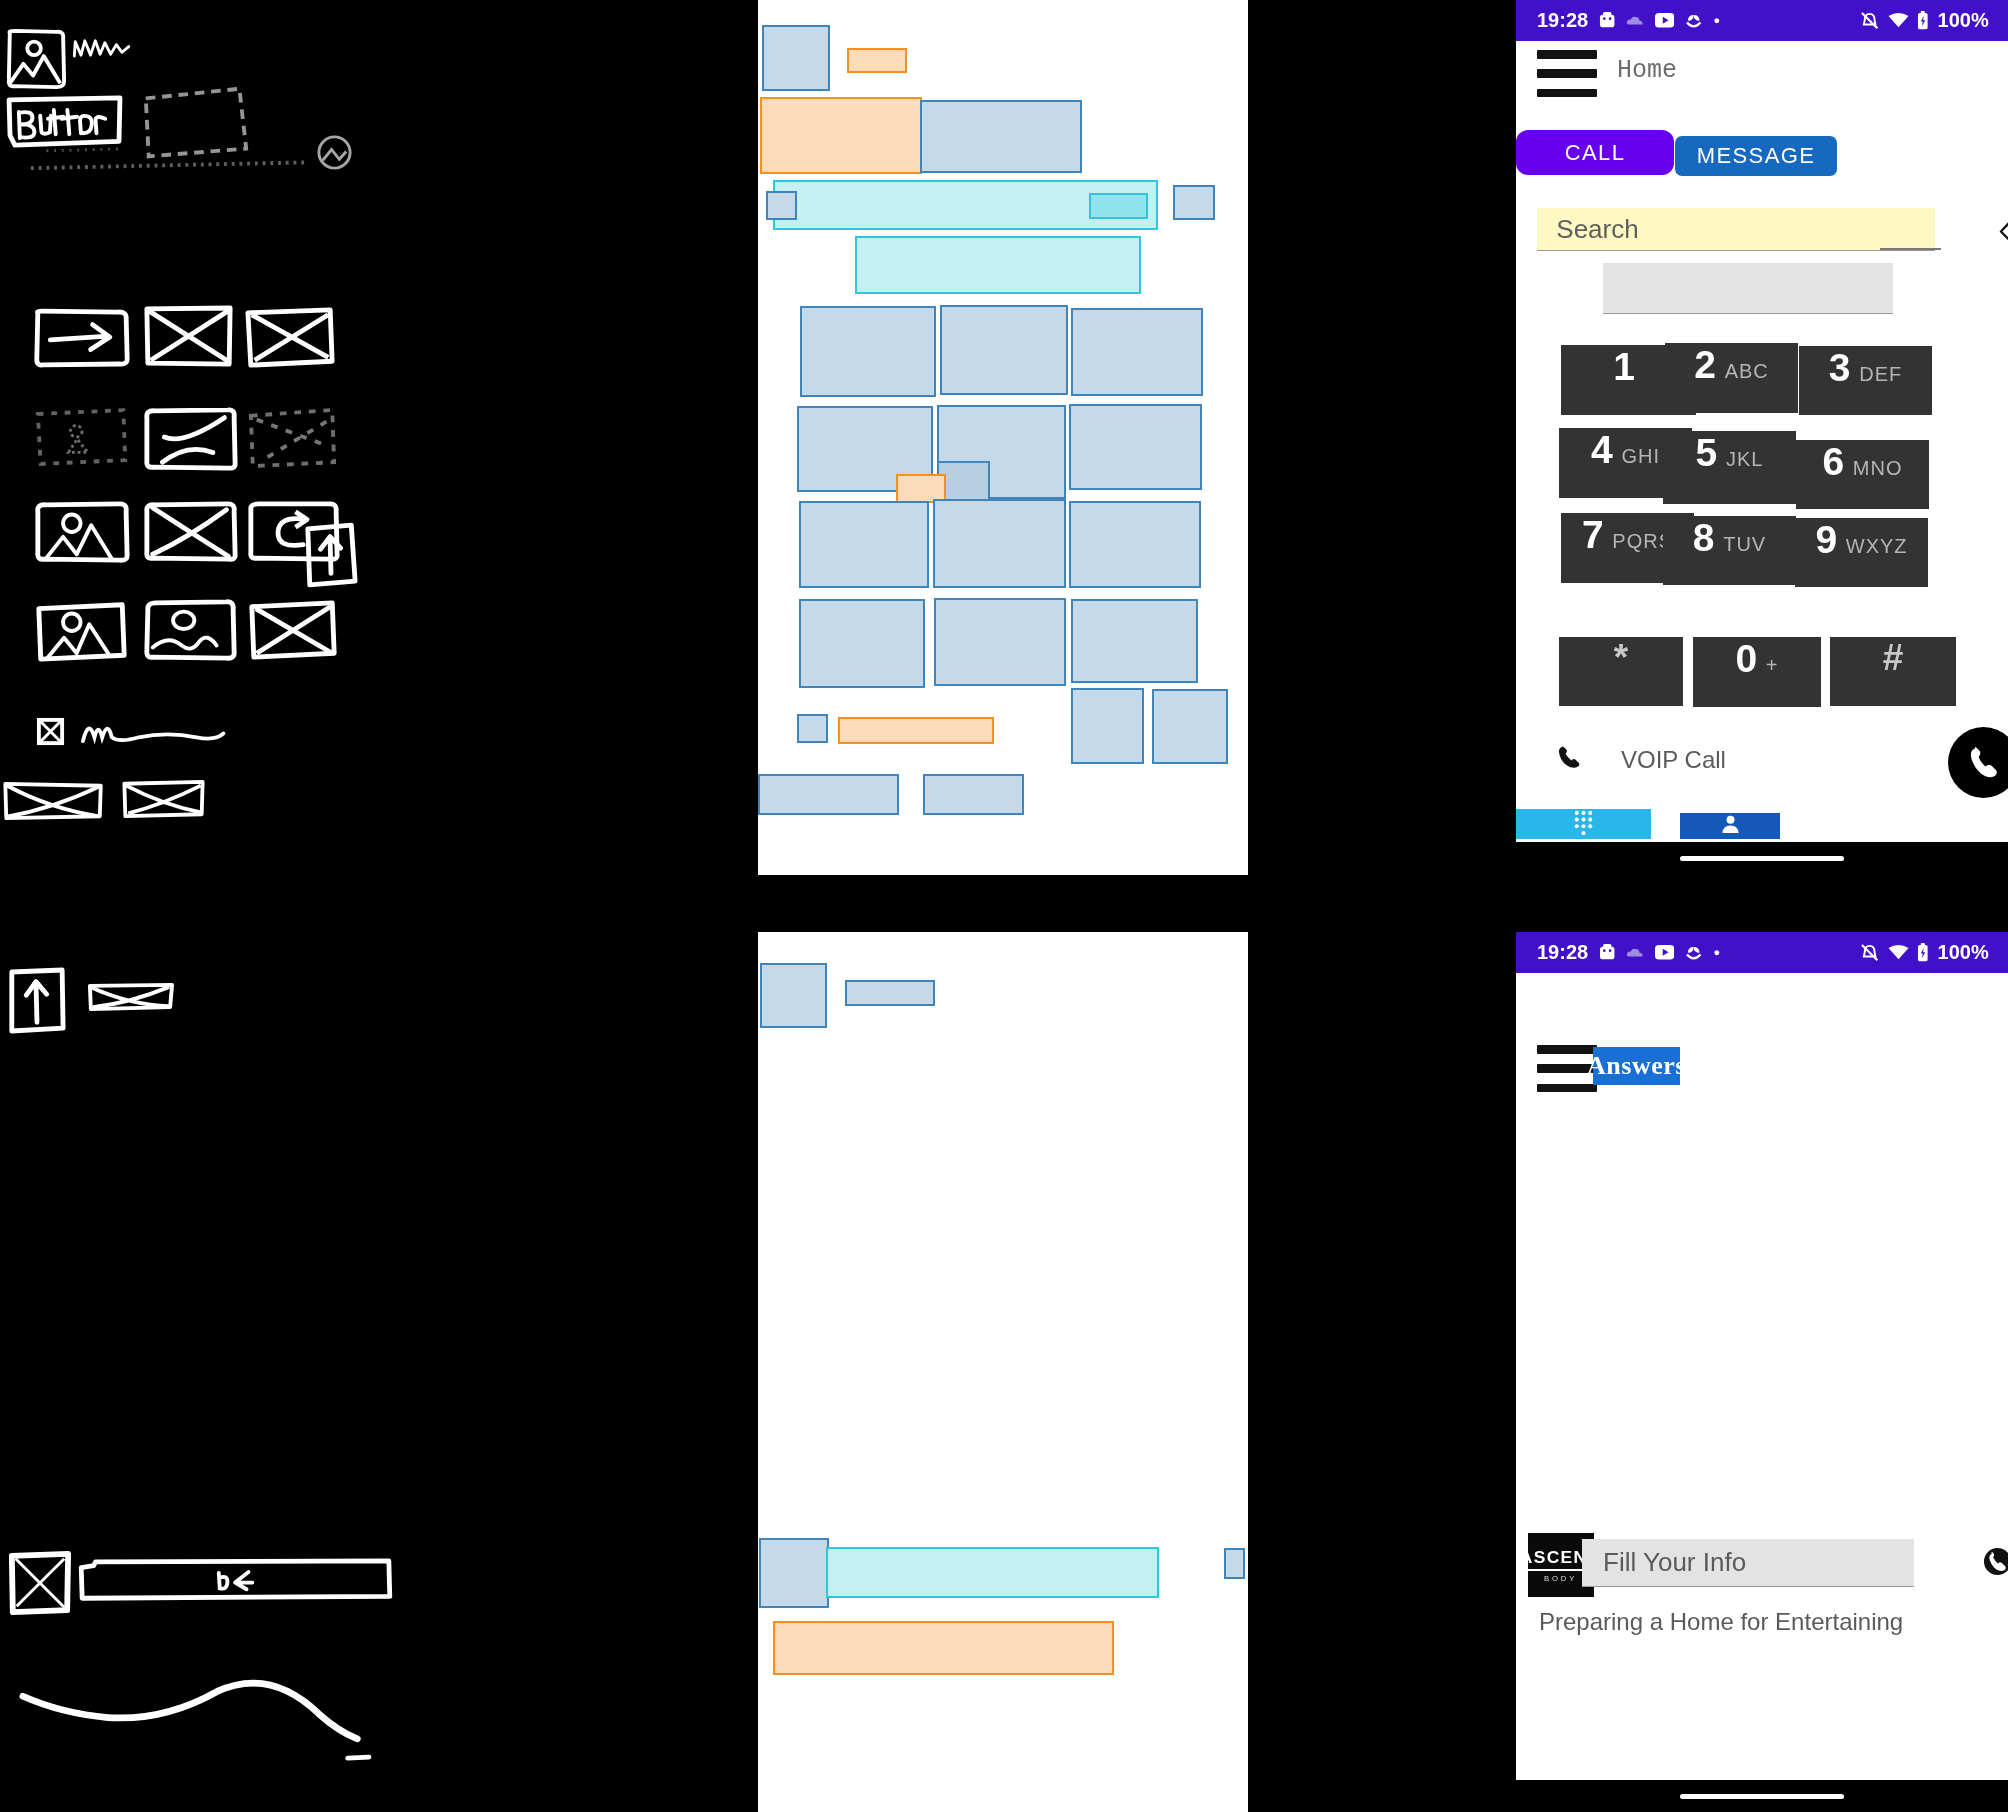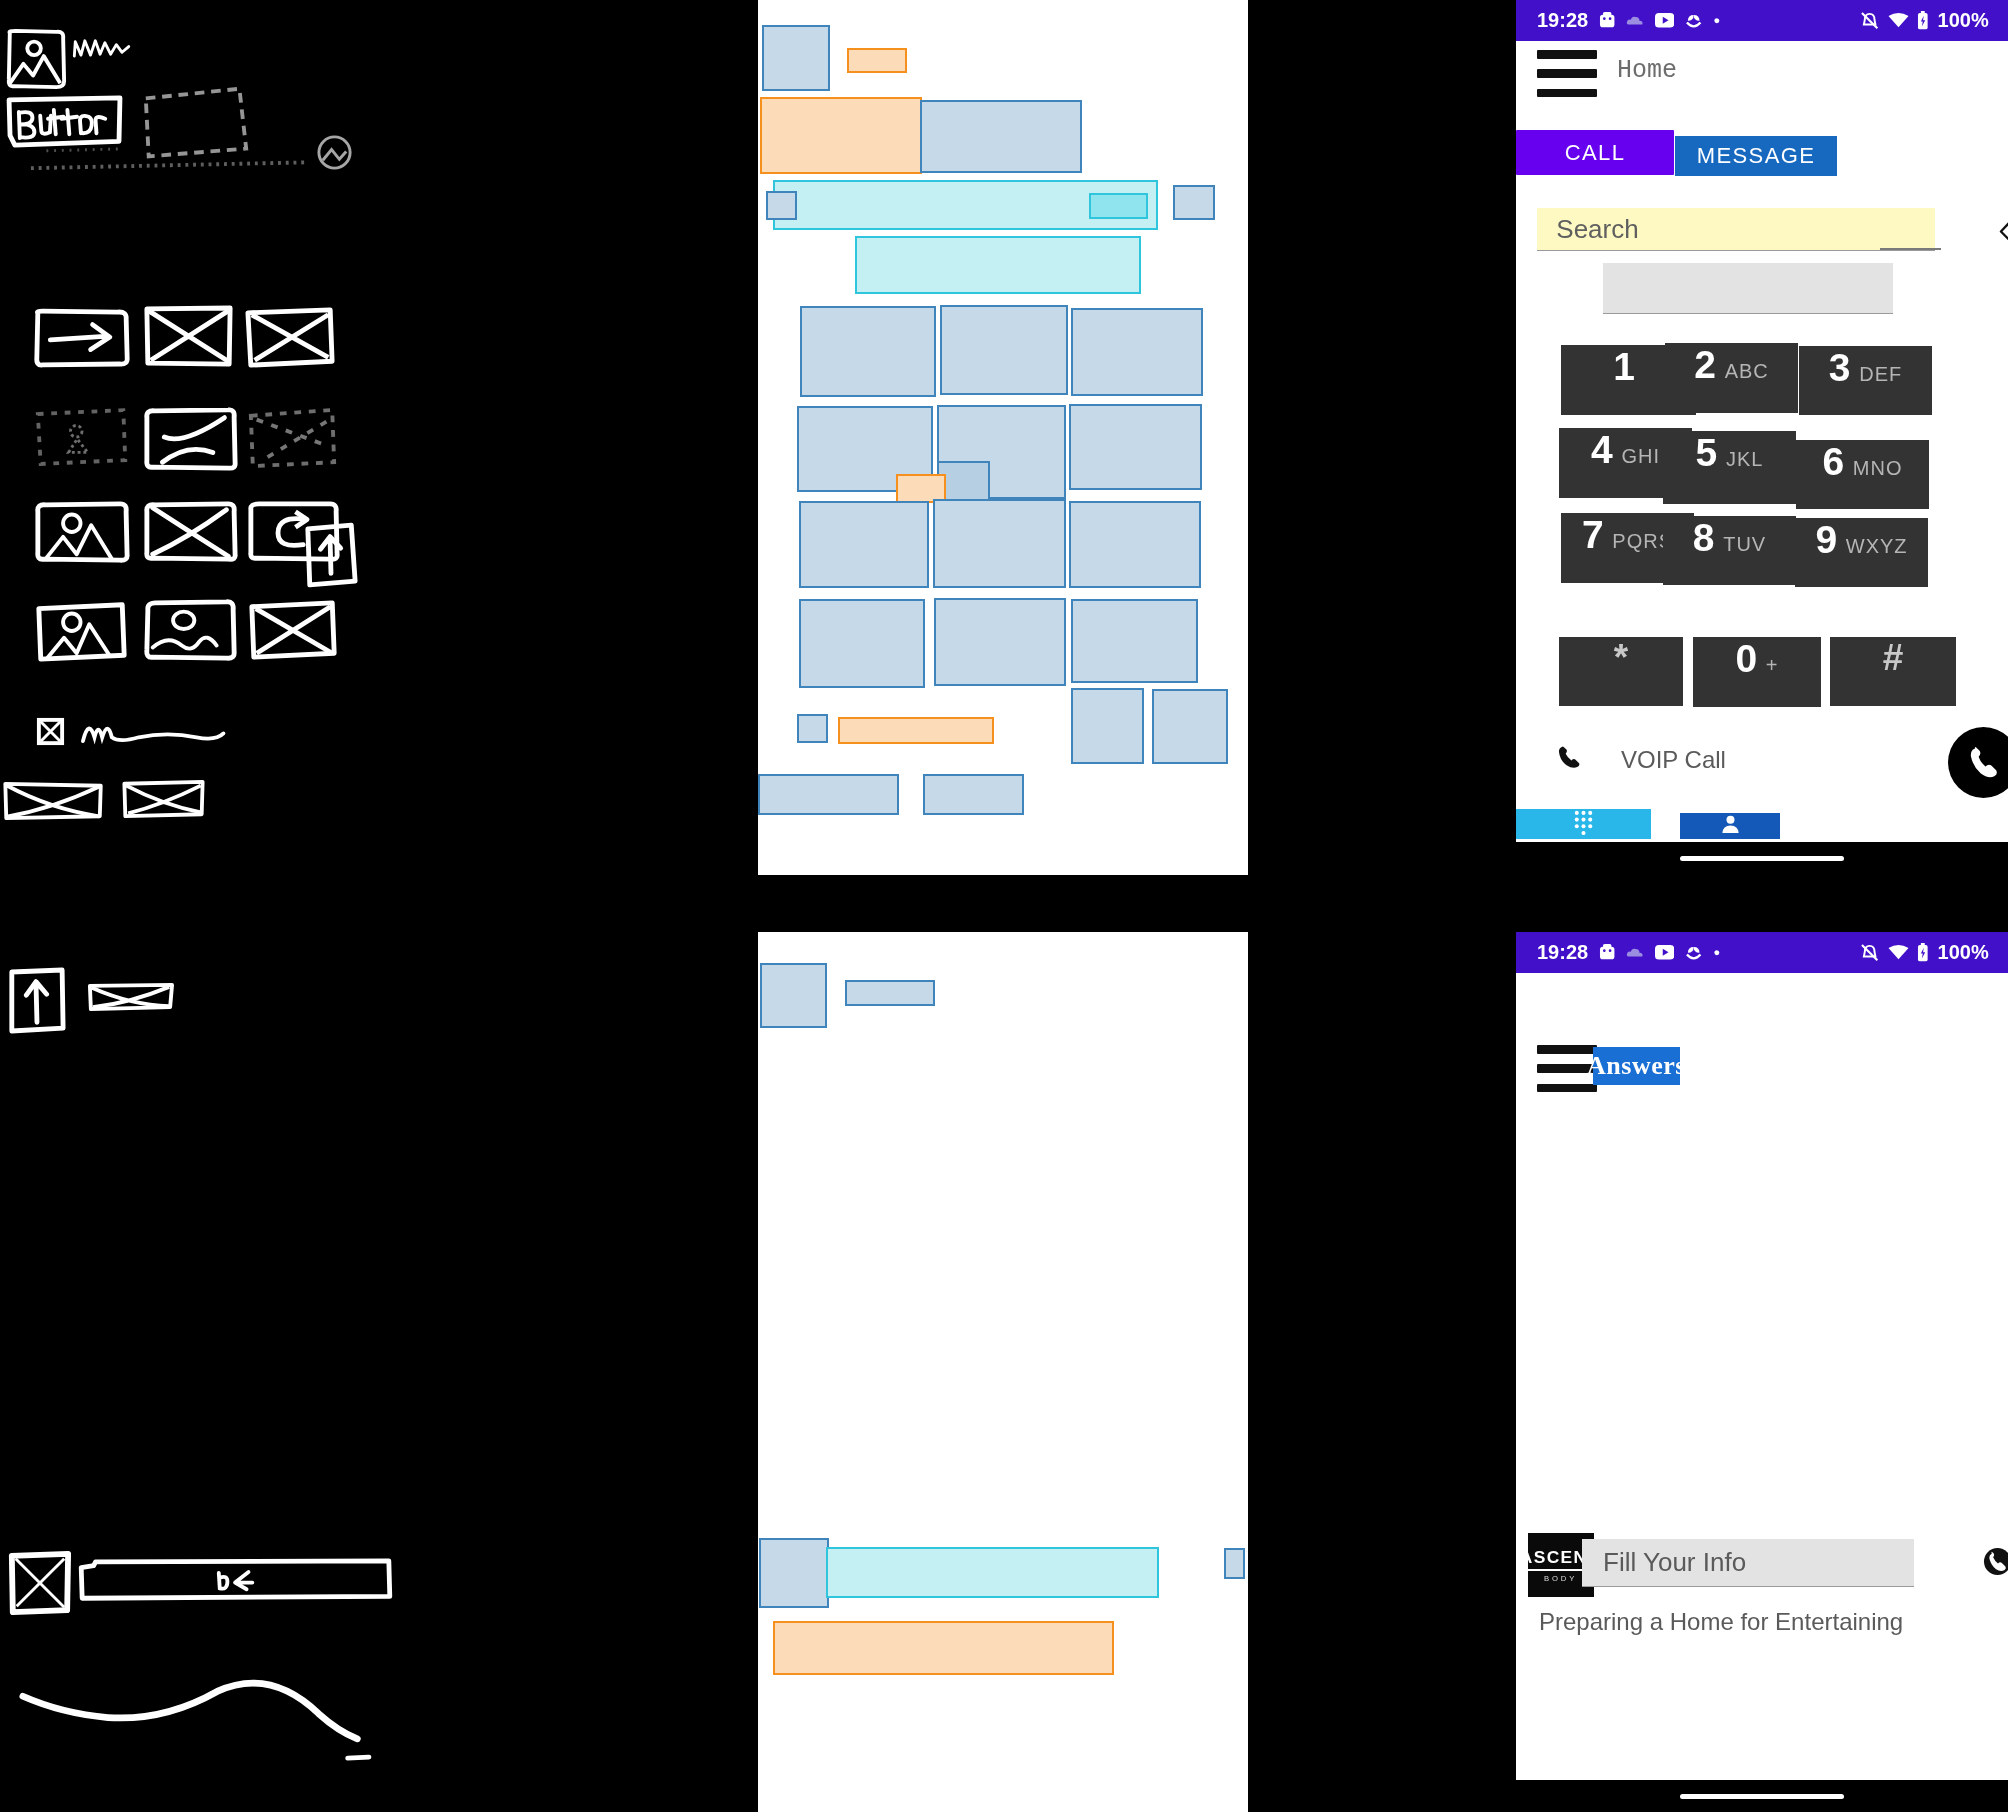--- a/index.html
+++ b/index.html
@@ -45,21 +45,21 @@
   .navbar-pill { width:164px; height:5.8px; background:#fff; border-radius:2.9px; }
 
   .hamburger { position:absolute; display:flex; flex-direction:column; gap:10.6px; }
   .hamburger span { display:block; width:60px; height:8.7px; background:#111; border-radius:1px; }
 
   .appbar-title { position:absolute; color:#6d6d6d; font-size:25px;font-family:Liberation Mono, monospace; }
 
   
   .tab { position:absolute; display:flex; align-items:center; justify-content:center;
          color:#fff; font-size:22px; letter-spacing:1.4px; }
-  .tab.call    { background:#6600ee; border-radius:1px; }
+  .tab.call    { background:#6600ee; border-radius:12px; }
   .tab.message { background:#1769c0; }
 
   
   .search-box { position:absolute; background:#fef9c3; border-bottom:1.9px solid #9a9a9a;
                 display:flex; align-items:center; }
   .search-box span { color:#5f5f5f; font-size:26px; padding-left:19.3px; }
   .search-underline { position:absolute; height:1.9px; background:#7a7a7a; }
   .backspace-key { position:absolute; }
   .grey-field { position:absolute; background:#e3e3e3; border-bottom:1.9px solid #9a9a9a; }
 
@@ -364,21 +364,21 @@
     <div class="hamburger" style="left:21px; top:50px;">
         <span></span>
         <span></span>
         <span></span>
       </div>
     <div class="appbar-title" style="left:101px; top:56px;">Home</div>
 
     <div class="tab call" style="left:0px; top:130px; width:158px; height:45px;">
       <span>CALL</span>
     </div>
-    <div class="tab message" style="left:159px; top:136px; width:162px; height:40px;">
+    <div class="tab message" style="left:159px; top:136px; width:162px; height:40px;border-radius:7px;">
       <span>MESSAGE</span>
     </div>
 
     <div class="search-box" style="left:21px; top:208px; width:398px; height:43px;">
       <span>Search</span>
     </div>
     <div class="search-underline" style="left:364px; top:248px; width:61px;"></div>
     <div class="backspace-key" style="left:483px; top:214px;">
       <svg width="54" height="35" viewBox="0 0 56 36">
         <path d="M17 2 L54 2 L54 33 L17 33 L2 18 Z" fill="#fff" stroke="#111" stroke-width="2.4" stroke-linejoin="round"></path>

